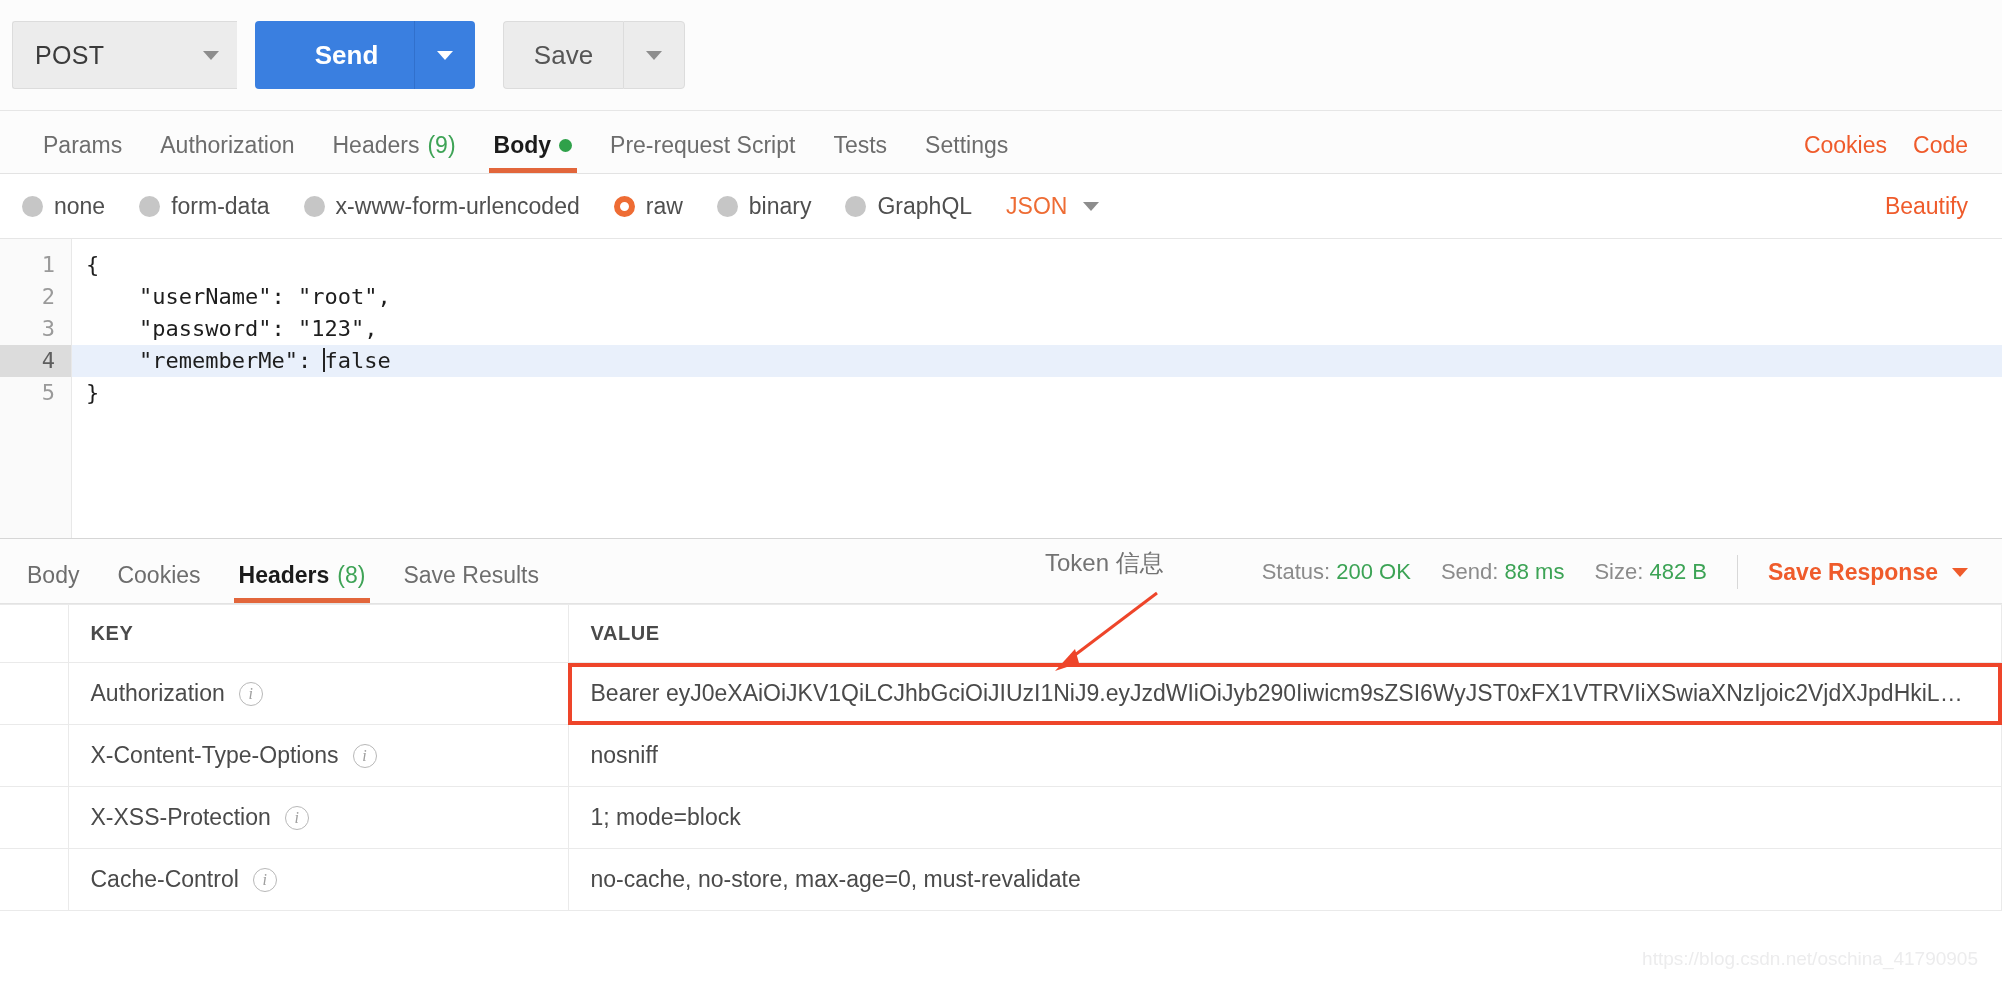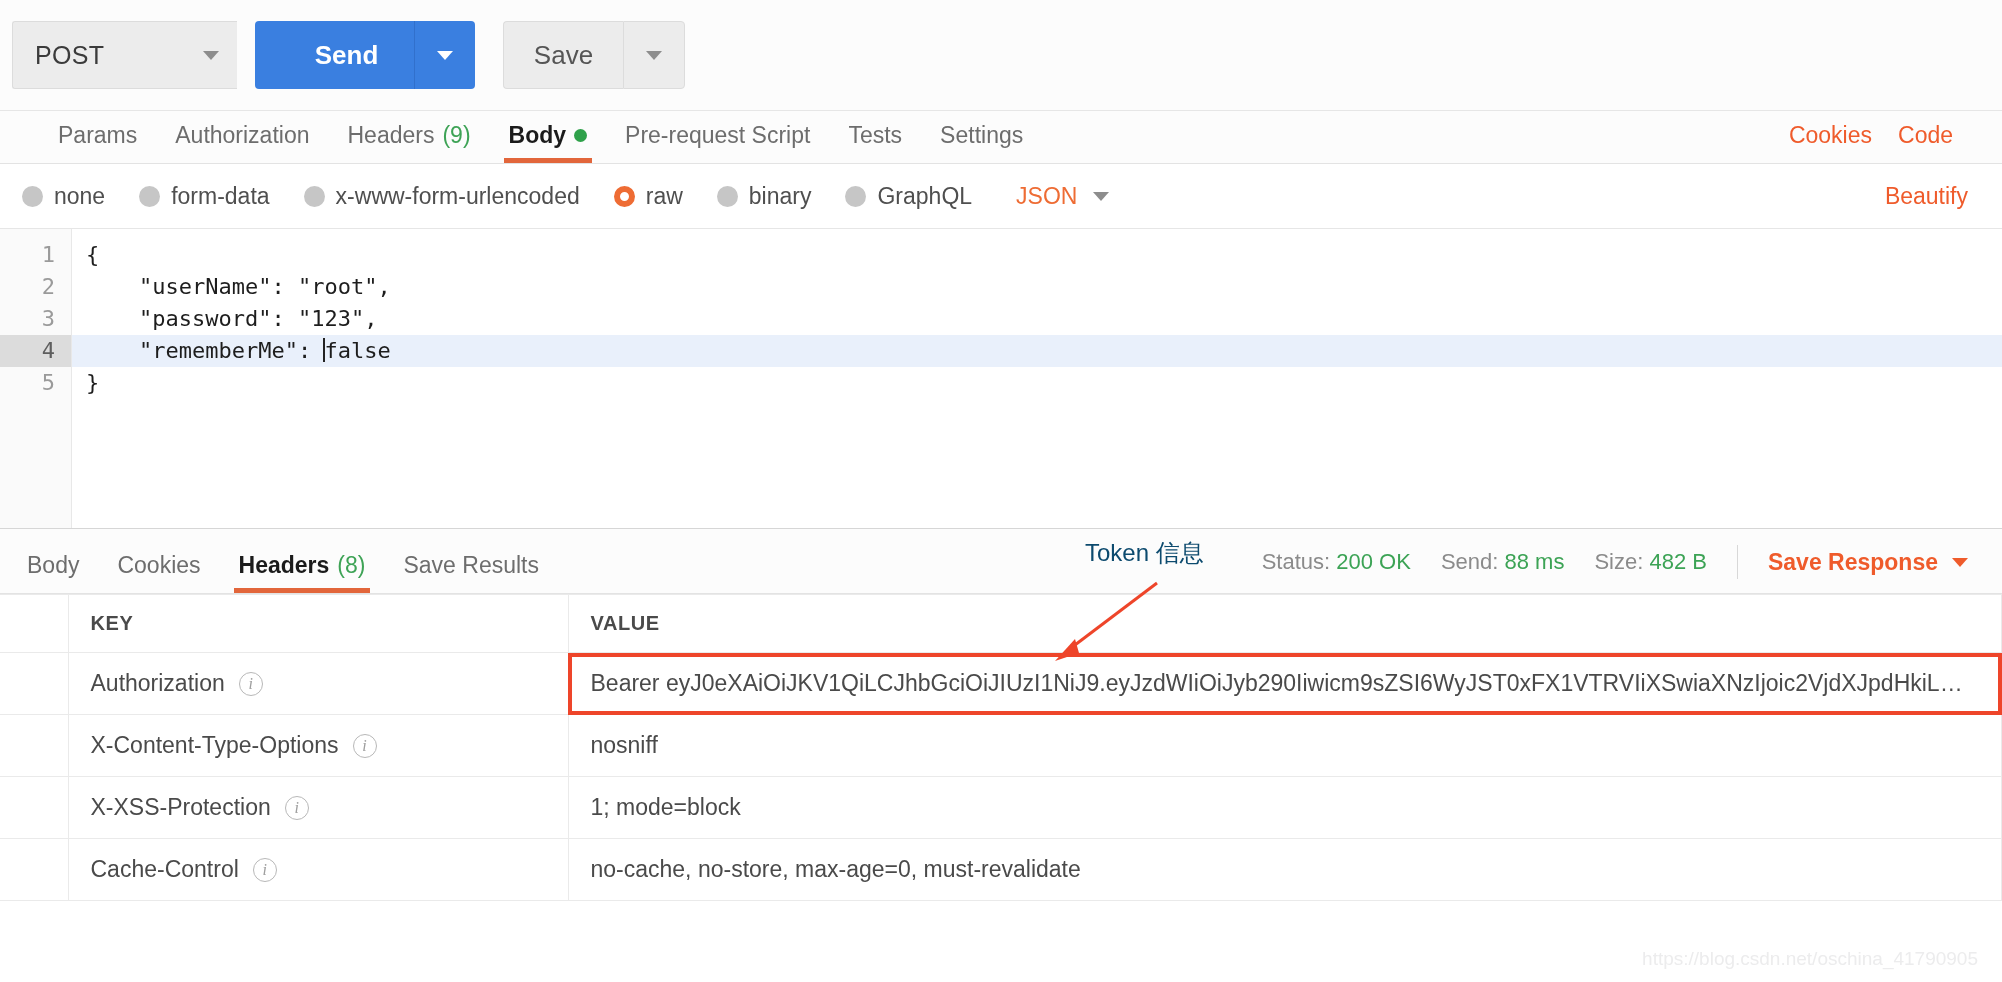--- a/index.html
+++ b/index.html
@@ -79,25 +79,25 @@
     width: 62px; height: 68px;
     background: #ececec; border: 1px solid #dcdcdc;
     border-radius: 0 4px 4px 0;
     display: flex; align-items: center; justify-content: center;
     cursor: pointer;
   }
 
   
   .req-tabs {
     display: flex; align-items: flex-end;
-    height: 54px;
+    height: 64px;
     border-top: 1px solid #e6e6e6;
     border-bottom: 1px solid #e3e3e3;
     background: #fcfcfc;
-    padding: 0 39px;
+    padding: 0 24px;
     position: relative;
   }
   .tab {
     font-size: 23px; color: #6d6d6d;
     padding: 0 19px 14px 19px;
     cursor: pointer;
     white-space: nowrap;
     position: relative;
     display: flex; align-items: center; gap: 8px;
   }
@@ -132,21 +132,21 @@
     font-size: 23px; color: #4f4f4f;
     white-space: nowrap;
   }
   .radio {
     width: 21px; height: 21px; border-radius: 50%;
     background: #c6c6c6; flex: none;
   }
   .radio.sel { background: #fff; border: 6px solid #ee6c34; }
   .json-sel {
     display: flex; align-items: center; gap: 16px;
-    margin-left: 10px; cursor: pointer; justify-content: space-between;
+    cursor: pointer; justify-content: space-between;
   }
   .json-sel .txt { font-size: 23px; color: #ee6c34; }
   .beautify {
     margin-left: auto; font-size: 23px; color: #ef5b2b;
     cursor: pointer; padding-right: 12px;
   }
 
   
   .editor {
     display: flex;
@@ -205,22 +205,22 @@
   .save-resp {
     display: flex; align-items: center; gap: 14px;
     color: #ef5b2b; font-size: 23px; font-weight: bold;
     cursor: pointer;
   }
   .save-resp .caret { border-top-color: #ef5b2b; }
 
   
   .annot {
     position: absolute;
-    left: 1085px; top: 8px;
-    font-size: 24px; color: #0c4a6e;
+    left: 1045px; top: 8px;
+    font-size: 24px; color: #737373;
     white-space: nowrap;
     pointer-events: none;
   }
   .arrow-svg {
     position: absolute;
     left: 1045px; top: 48px;
     pointer-events: none;
   }
 
   

